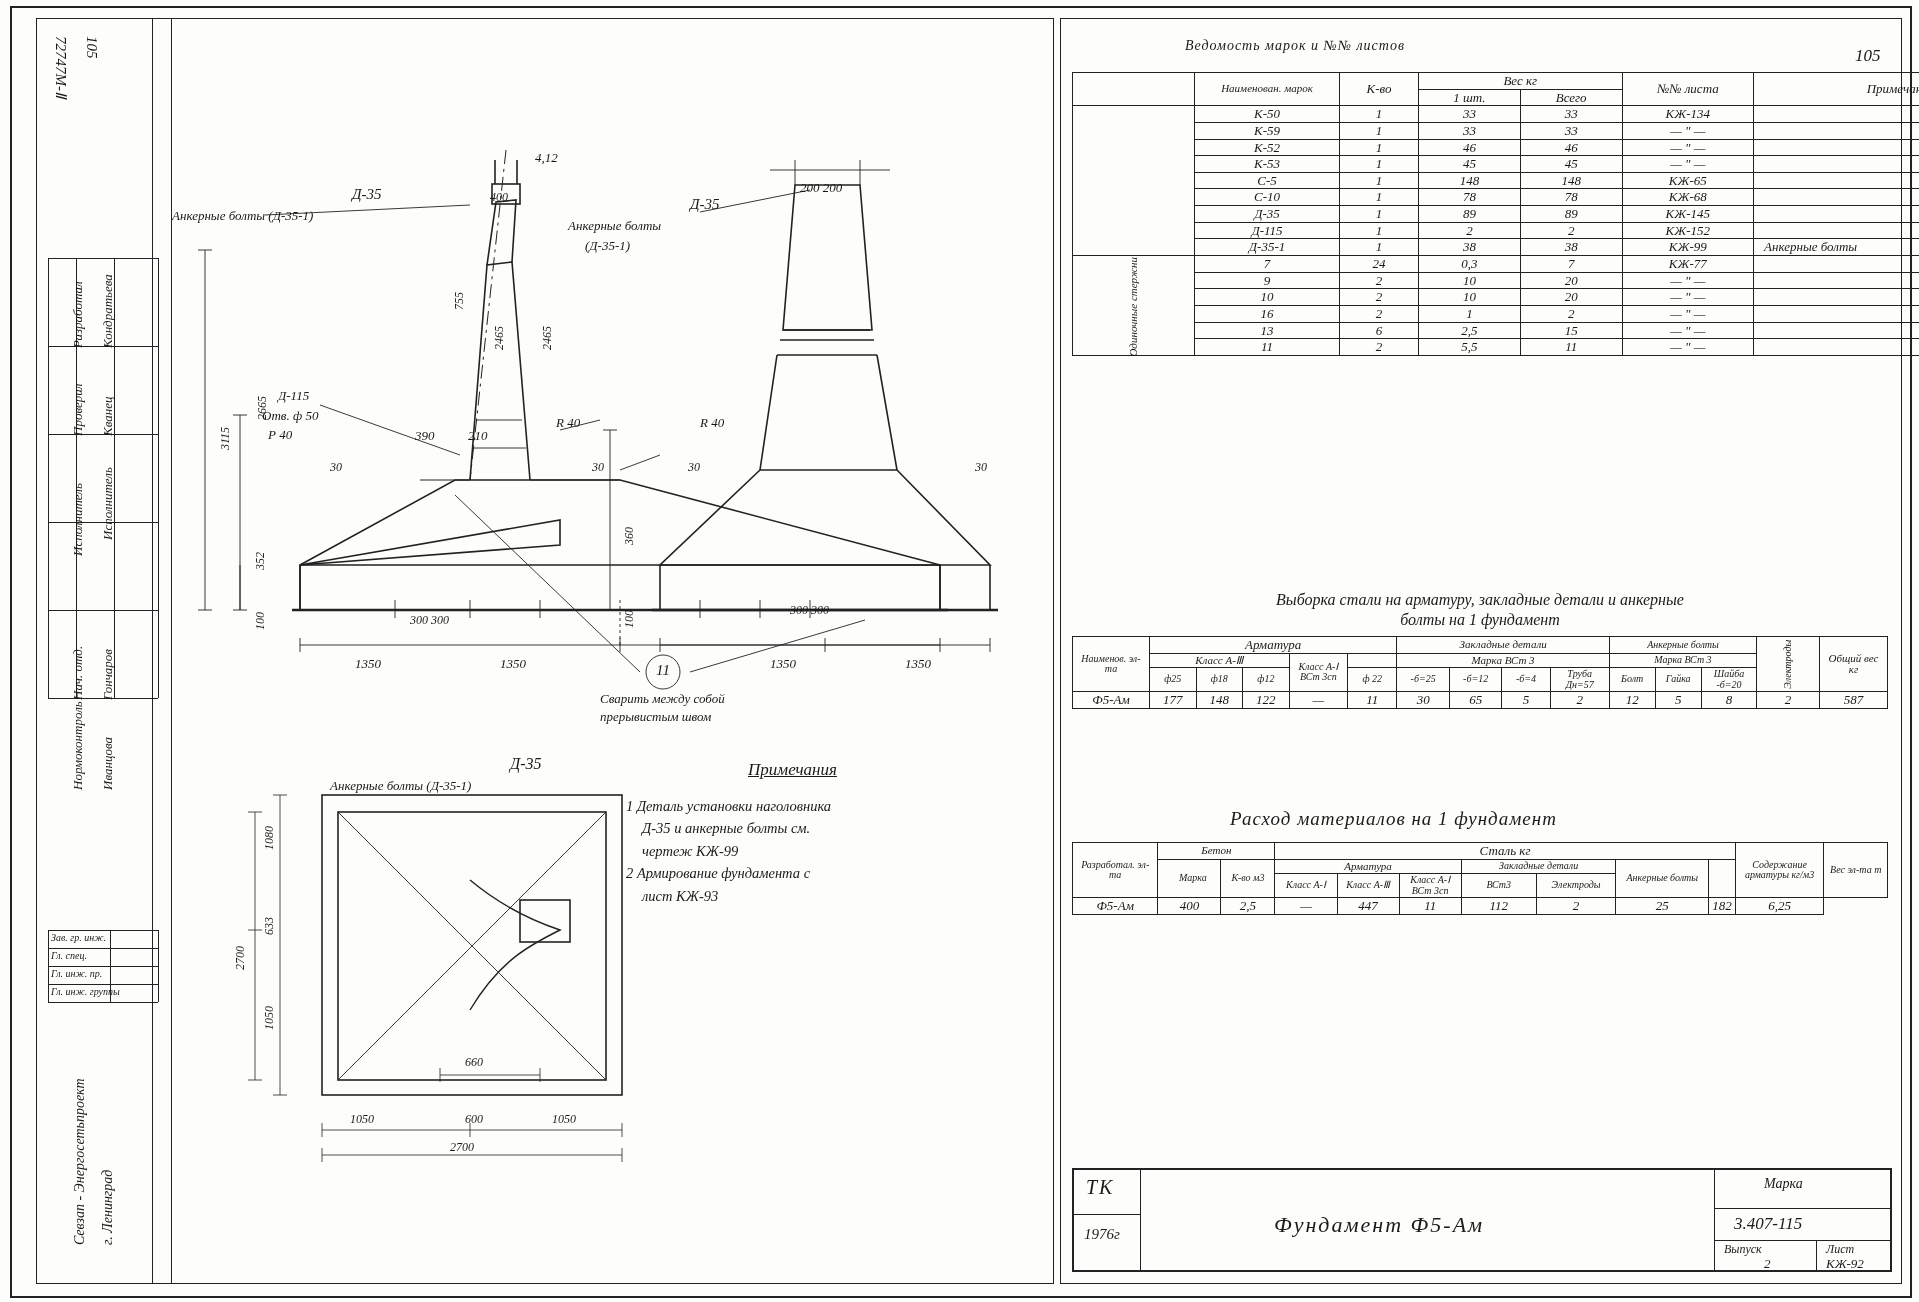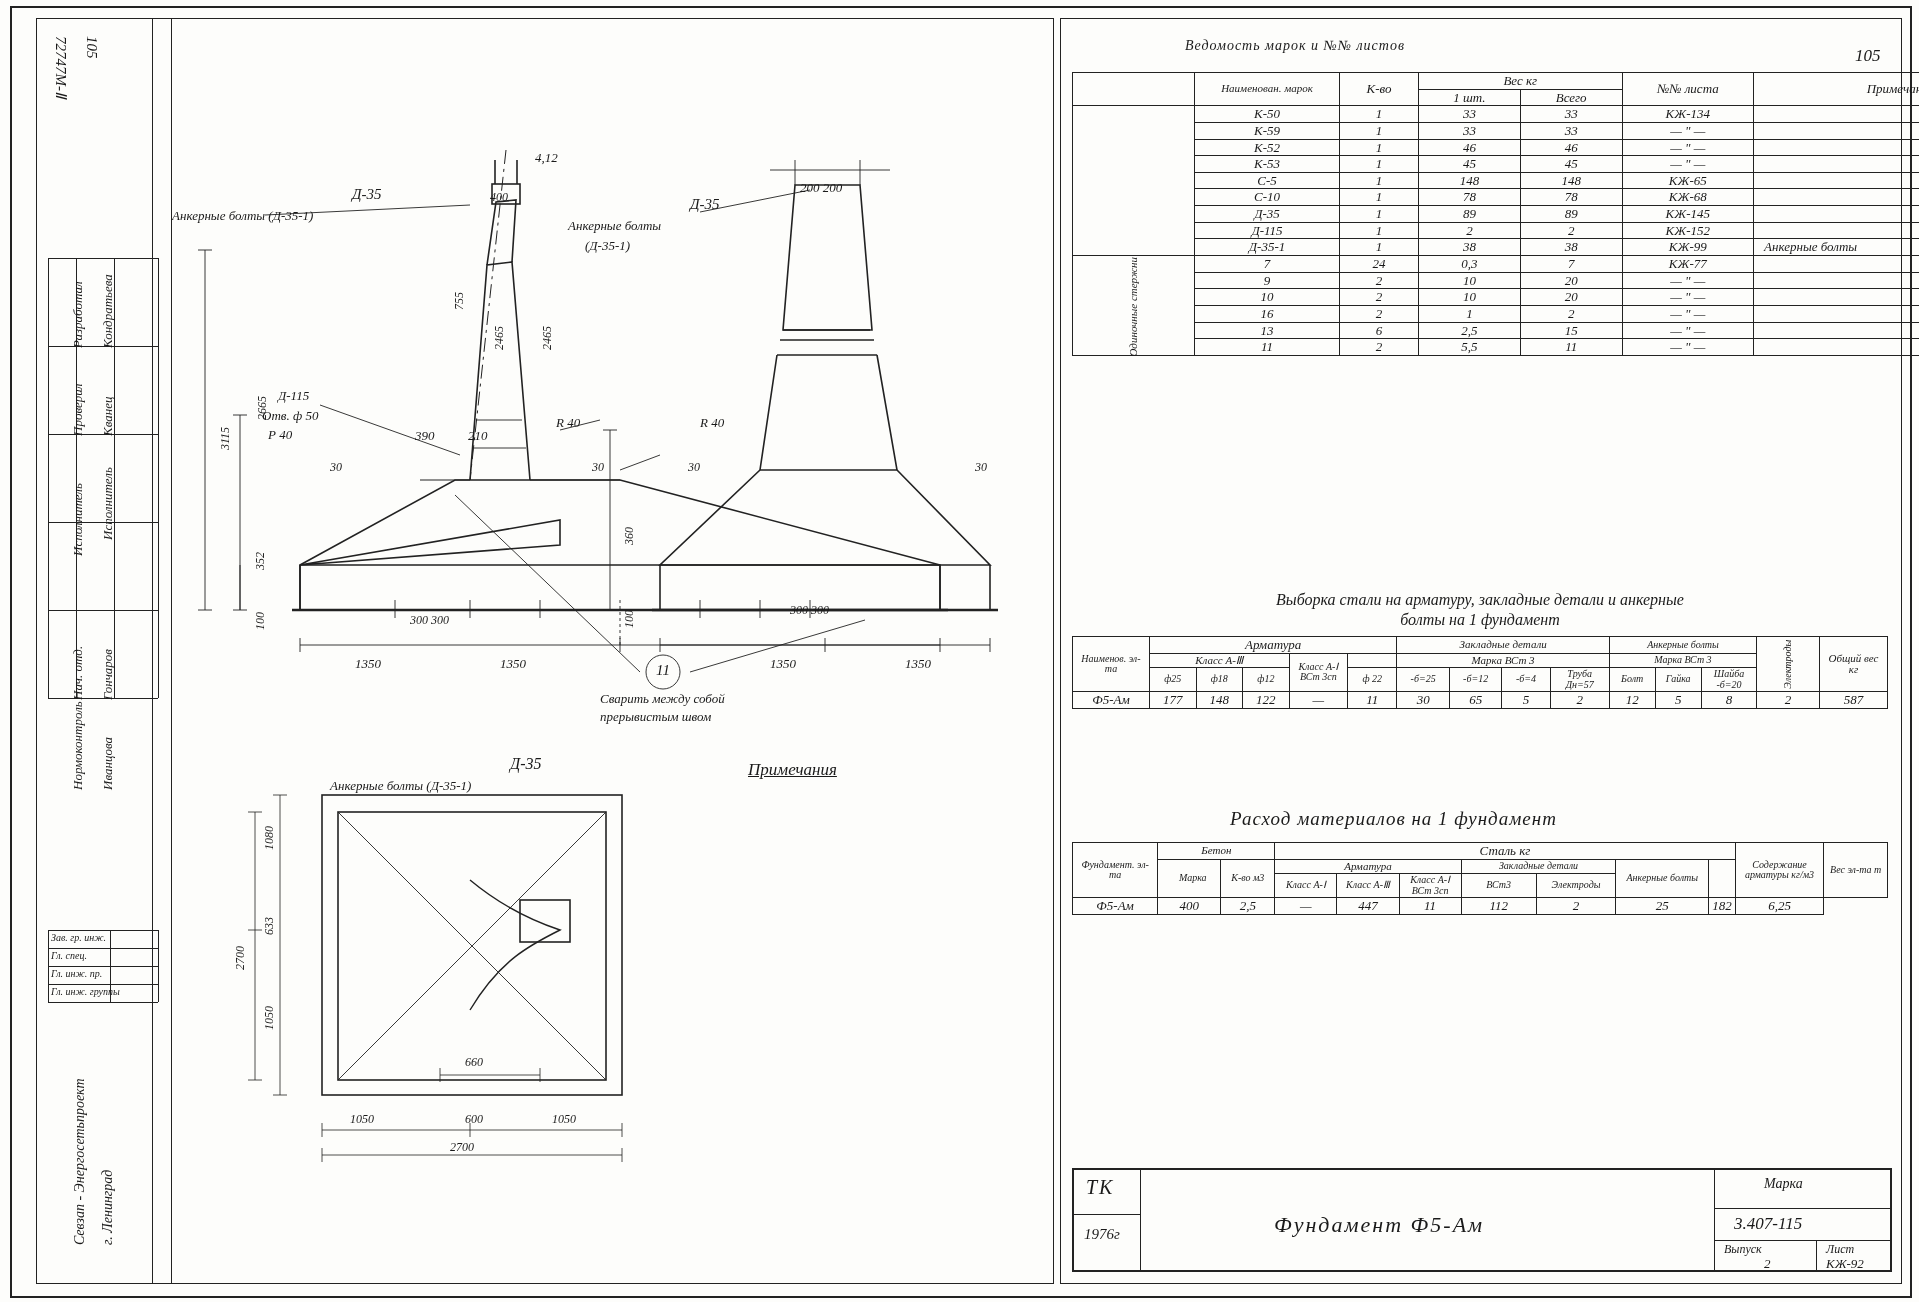--- a/index.html
+++ b/index.html
@@ -233,20 +233,27 @@
   <div class="dtext" style="left:262px;top:935px;font-size:12px;transform:rotate(-90deg);transform-origin:left top;">633</div>
   <div class="dtext" style="left:262px;top:1030px;font-size:12px;transform:rotate(-90deg);transform-origin:left top;">1050</div>
   <div class="dtext" style="left:233px;top:970px;font-size:12px;transform:rotate(-90deg);transform-origin:left top;">2700</div>
   <div class="dtext" style="left:465px;top:1055px;font-size:12px;">660</div>
   <div class="dtext" style="left:350px;top:1112px;font-size:12px;">1050</div>
   <div class="dtext" style="left:465px;top:1112px;font-size:12px;">600</div>
   <div class="dtext" style="left:552px;top:1112px;font-size:12px;">1050</div>
   <div class="dtext" style="left:450px;top:1140px;font-size:12px;">2700</div>
 
   <div class="notes-title" style="left:748px;top:760px;">Примечания</div>
+  <div class="notes" style="left:626px;top:795px;width:420px;">
+    <div>1  Деталь установки наголовника</div>
+    <div style="padding-left:16px">Д-35 и анкерные болты см.</div>
+    <div style="padding-left:16px">чертеж КЖ-99</div>
+    <div>2  Армирование фундамента с</div>
+    <div style="padding-left:16px">лист КЖ-93</div>
+  </div>
 
   <div class="frame-right"></div>
 
   <div class="abs" style="left:1855px;top:46px;font-size:17px;font-style:italic;">105</div>
 
   <div class="tbl-title" style="left:1185px;top:38px;">Ведомость марок и №№ листов</div>
 
   <table style="left:1072px;top:72px;width:976px;">
     <tbody>
         <tr>
@@ -445,21 +452,21 @@
       <td>587</td>
     </tr>
   </tbody>
     </table>
 
   <div class="tbl-title" style="left:1230px;top:808px;font-size:19px;">Расход материалов на 1 фундамент</div>
 
   <table style="left:1072px;top:842px;width:816px;">
     <tbody>
         <tr>
-      <td rowspan="3" style="width:84px;" class="xsmall">Фундамент. эл-та</td>
+      <td rowspan="3" style="width:84px;" class="xsmall">Разработал. эл-та</td>
       <td colspan="2" class="small">Бетон</td>
       <td colspan="7">Сталь кг</td>
       <td rowspan="3" style="width:88px;" class="xsmall">Содержание арматуры кг/м3</td>
       <td rowspan="3" style="width:66px;" class="xsmall">Вес эл-та т</td>
     </tr>
     <tr>
       <td rowspan="2" style="width:54px;padding-left:10px;" class="xsmall">Марка</td>
       <td rowspan="2" style="width:54px;" class="xsmall">К-во м3</td>
       <td colspan="3" class="small">Арматура</td>
       <td colspan="2" class="xsmall">Закладные детали</td>

